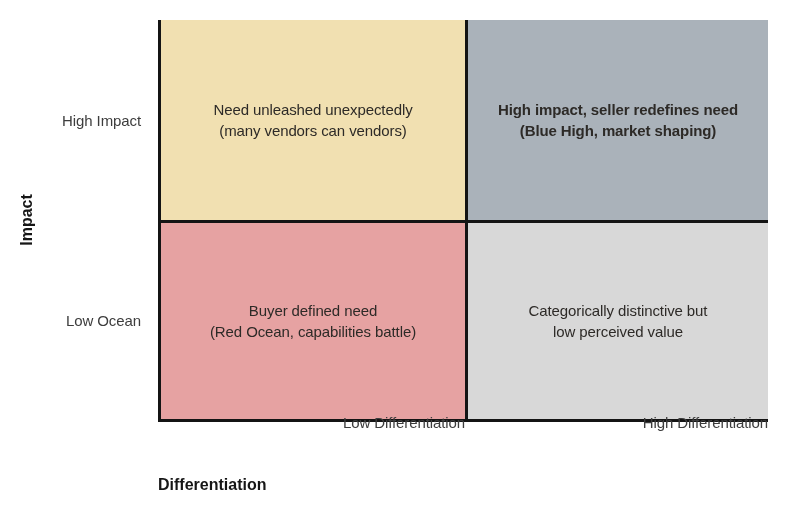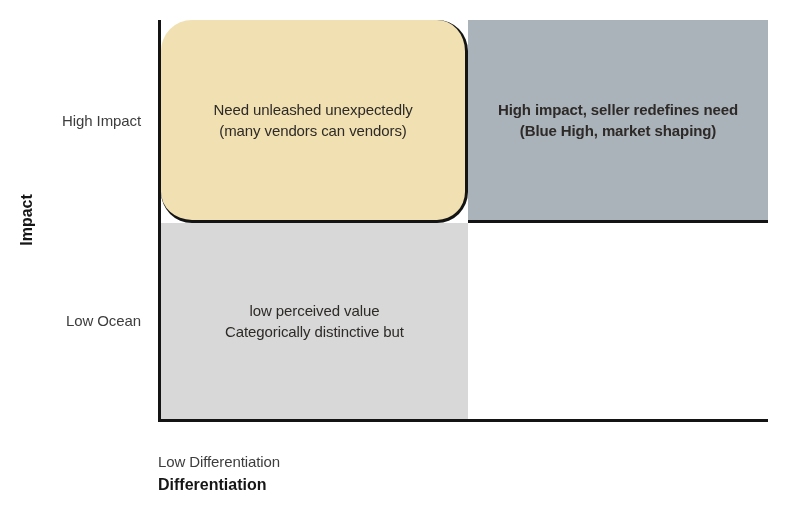--- a/index.html
+++ b/index.html
@@ -44,21 +44,21 @@
     position: absolute;
     font-size: 15px;
     line-height: 20px;
     color: #3d3d3d;
     letter-spacing: -0.1px;
   }
   .y-tick { left: 0; width: 141px; text-align: right; }
   .y-tick.high { top: 111px; }
   .y-tick.low  { top: 311px; }
 
-  .x-tick { text-align: left; top: 452px; }
+  .x-tick { text-align: right; top: 413px; }
   .x-tick.low  { left: 158px; width: 307px; }
   .x-tick.high { left: 465px; width: 303px; }
 
   .axis-title {
     position: absolute;
     font-size: 16px;
     font-weight: 700;
     color: #161616;
     white-space: nowrap;
   }
@@ -72,36 +72,41 @@
     top: 476px;
     width: 610px;
   }
 </style>
 </head>
 <body>
 
 <div class="canvas">
 
   <div class="matrix">
-    <div class="quad left top" style="background-color: rgb(241, 224, 177); border-radius: 31px;">
+    <div class="quad left top" style="background-color: rgb(241, 224, 177);">
       <div>Need unleashed unexpectedly</div>
       <div>(many vendors can vendors)</div>
     </div>
     <div class="quad top" style="background-color: rgb(170, 178, 186); font-weight: bold;">
       <div>High impact, seller redefines need</div>
       <div>(Blue High, market shaping)</div>
     </div>
+    <div class="quad left" style="background-color: rgb(230, 162, 162);">
+      <div>Buyer defined need</div>
+      <div>(Red Ocean, capabilities battle)</div>
+    </div>
     <div class="quad" style="background-color: rgb(216, 216, 216);">
+      <div>Categorically distinctive but</div>
       <div>low perceived value</div>
-      <div>Categorically distinctive but</div>
     </div>
   </div>
 
   <div class="tick y-tick high">High Impact</div>
   <div class="tick y-tick low">Low Ocean</div>
 
   <div class="axis-title y-axis-title">Impact</div>
 
   <div class="tick x-tick low">Low Differentiation</div>
+  <div class="tick x-tick high">High Differentiation</div>
 
   <div class="axis-title x-axis-title">Differentiation</div>
 
 </div>
 
 </body></html>

